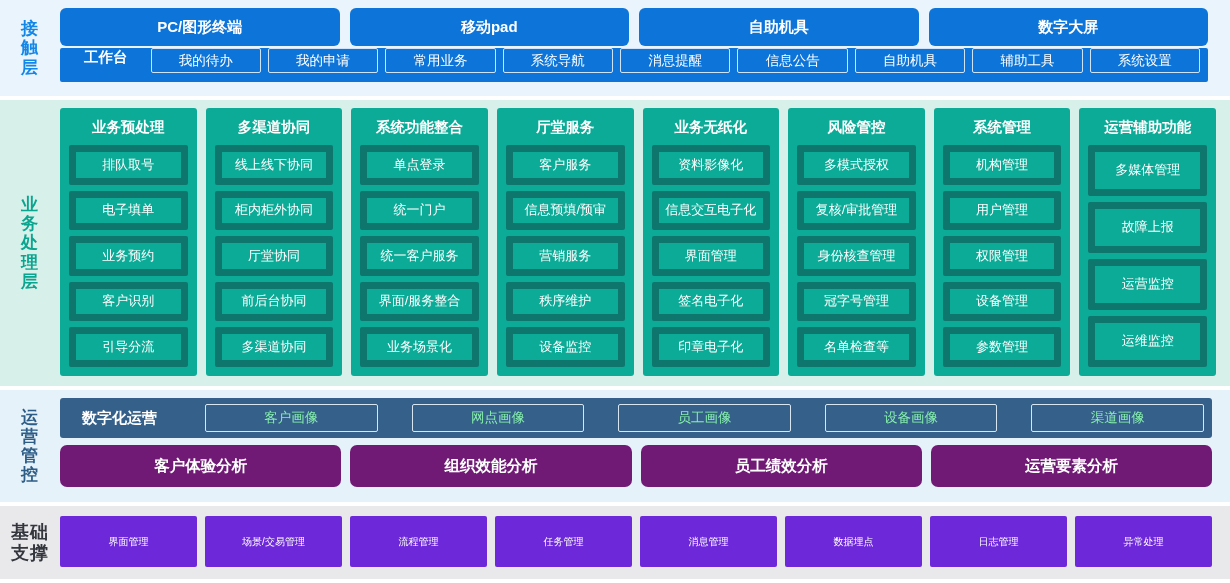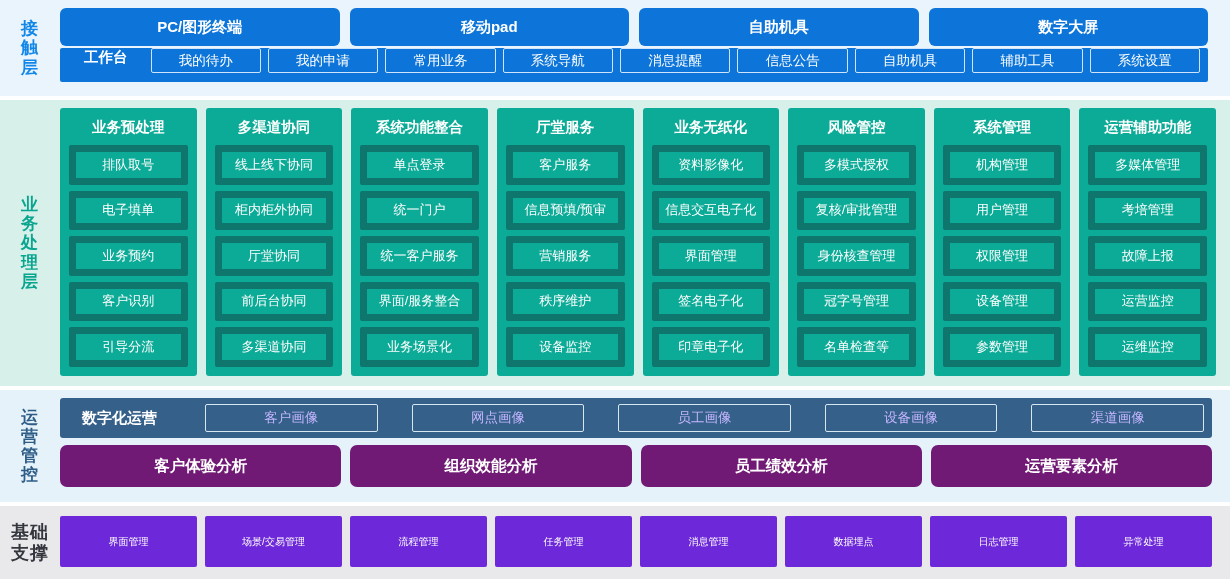--- a/index.html
+++ b/index.html
@@ -77,21 +77,21 @@
   .row-dig {
     height: 40px; background: #35608a; border-radius: 3px;
     display: flex; align-items: center; padding: 0 8px; gap: 11px;
   }
   .dig-title {
     color: #fff; font-size: 15px; font-weight: bold;
     padding: 0 14px; white-space: nowrap;
   }
   .dig-item {
     flex: 1 1 0; height: 28px; border: 1px solid #d8e6f2; border-radius: 2px;
-    color: #c4b5fd; font-size: 13.5px;
+    color: #86efac; font-size: 13.5px;
     display: flex; align-items: center; justify-content: center;
     white-space: nowrap;
     margin-left: 23px;
   }
   .row-analysis { display: flex; gap: 9px; height: 42px; }
   .analysis {
     flex: 1 1 0; background: #701a75; color: #fff;
     border-radius: 7px;
     display: flex; align-items: center; justify-content: center;
     font-size: 15.5px; font-weight: bold;
@@ -217,21 +217,20 @@
           <div class="cell">机构管理</div>
           <div class="cell">用户管理</div>
           <div class="cell">权限管理</div>
           <div class="cell">设备管理</div>
           <div class="cell">参数管理</div>
         </div>
 
         <div class="col">
           <div class="col-title">运营辅助功能</div>
           <div class="cell">多媒体管理</div>
-          <div class="cell">考培管理</div>
           <div class="cell">故障上报</div>
           <div class="cell">运营监控</div>
           <div class="cell">运维监控</div>
         </div>
 
       </div>
     </div>
   </section>
 
   <section class="layer L3">

